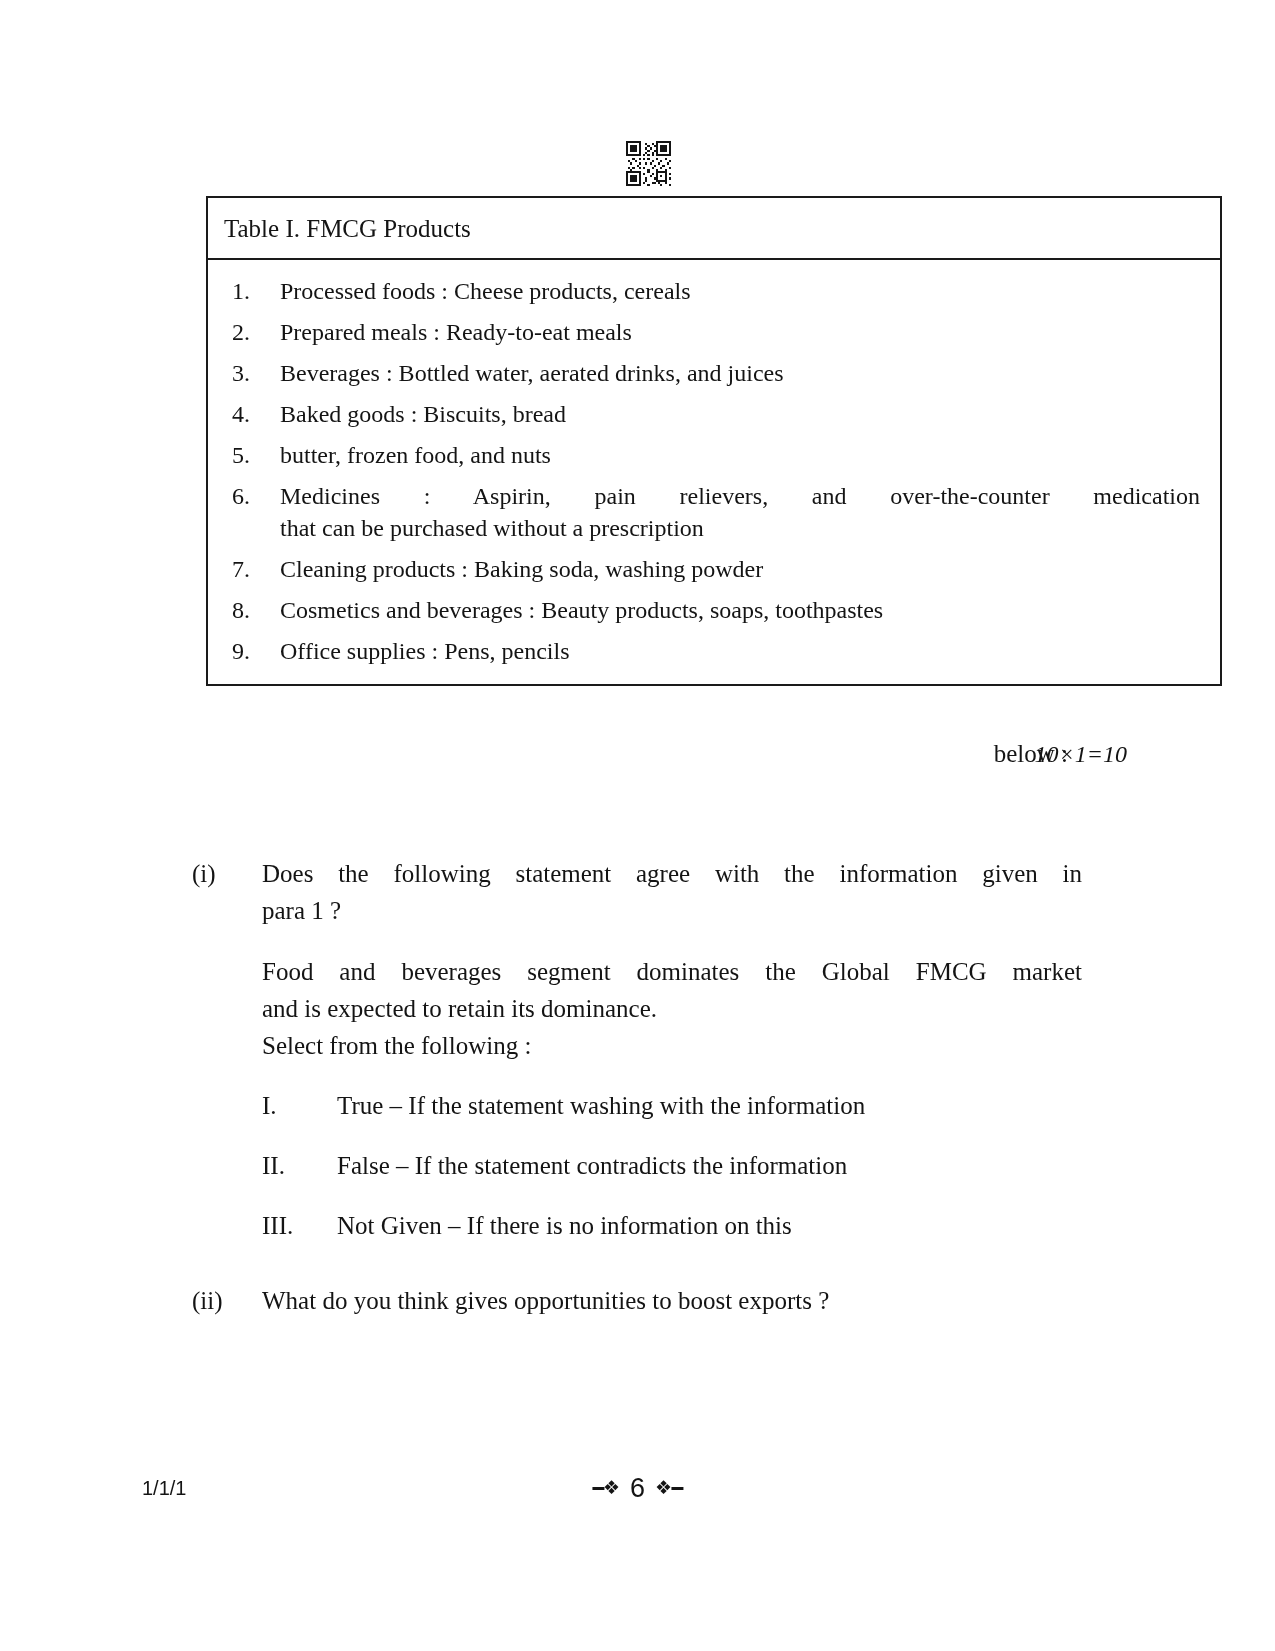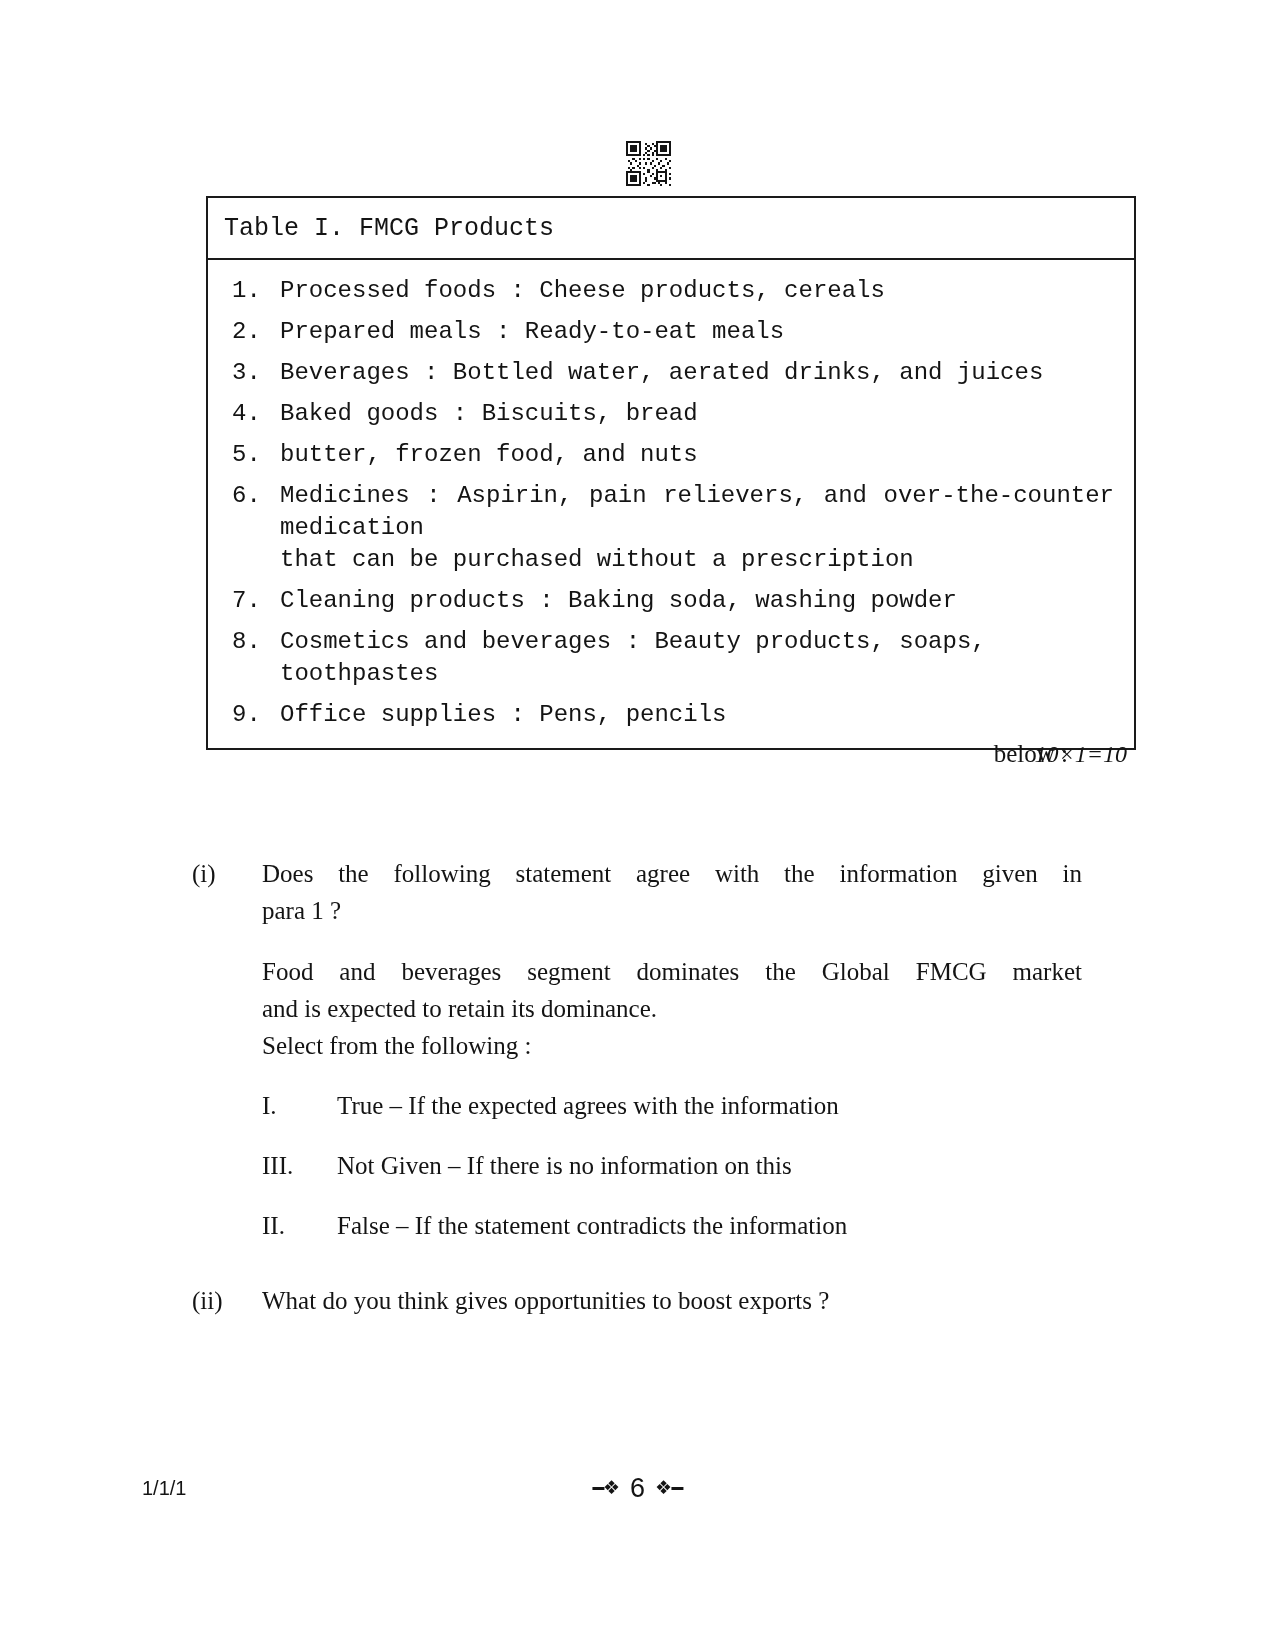--- a/index.html
+++ b/index.html
@@ -9,22 +9,22 @@
     background:#ffffff;
     color:#141414;
     font-family:"Liberation Serif", serif;
     margin:0 auto;
     overflow:hidden;
   }
   
   .qr{position:absolute;left:626px;top:141px;width:45px;height:45px;}
   
   .fmcg-table{
-    position:absolute;left:206px;top:196px;width:930px;
-    border:2px solid #1a1a1a;box-sizing:border-box;background:#fff;font-family:Liberation Mono, monospace;
+    position:absolute;left:206px;top:196px;width:1016px;
+    border:2px solid #1a1a1a;box-sizing:border-box;background:#fff;
   }
   .table-header{
     border-bottom:2px solid #1a1a1a;
     padding:16px 16px 14px 16px;
     font-size:25px;line-height:30px;
   }
   .table-body{padding:15px 20px 17px 24px;}
   .t-item{
     display:grid;grid-template-columns:48px 1fr;
     font-size:24px;line-height:32px;margin-bottom:9px;
@@ -167,29 +167,29 @@
           <span class="just">Does the following statement agree with the information given in</span>
           <span>para 1 ?</span>
         </div>
         <div class="statement">
           <span class="just">Food and beverages segment dominates the Global FMCG market</span>
           <span>and is expected to retain its dominance.</span>
         </div>
         <div class="select-line">Select from the following :</div>
         <div class="opt">
           <span class="opt-num">I.</span>
-          <span>True – If the expected agrees with the information</span>
+          <span>True – If the statement washing with the information</span>
+        </div>
+        <div class="opt">
+          <span class="opt-num">II.</span>
+          <span>False – If the statement contradicts the information</span>
         </div>
         <div class="opt">
           <span class="opt-num">III.</span>
           <span>Not Given – If there is no information on this</span>
-        </div>
-        <div class="opt">
-          <span class="opt-num">II.</span>
-          <span>False – If the statement contradicts the information</span>
         </div>
       </div>
     </div>
   </div>
 
   <div class="question q2">
     <div class="qrow">
       <span class="qlabel">(ii)</span>
       <div class="qcontent">
         <span>What do you think gives opportunities to boost exports ?</span>

